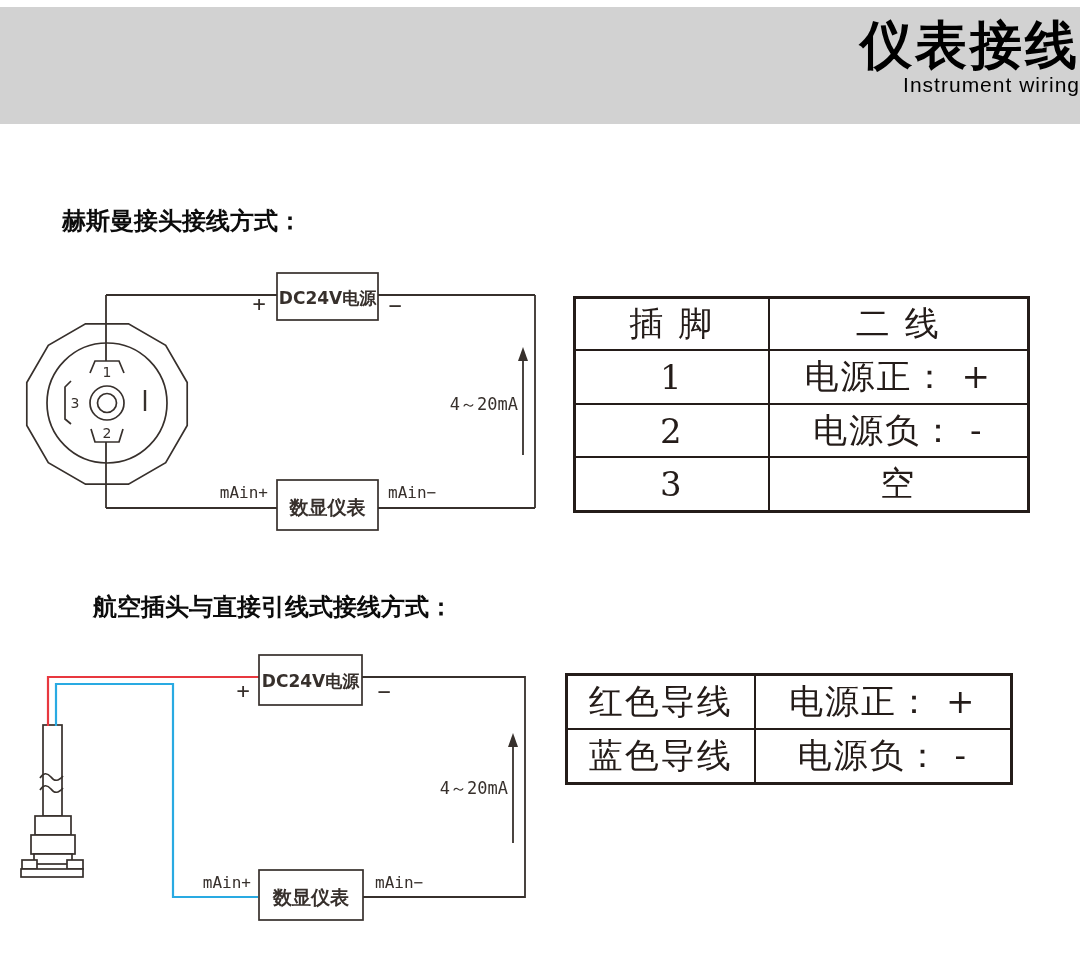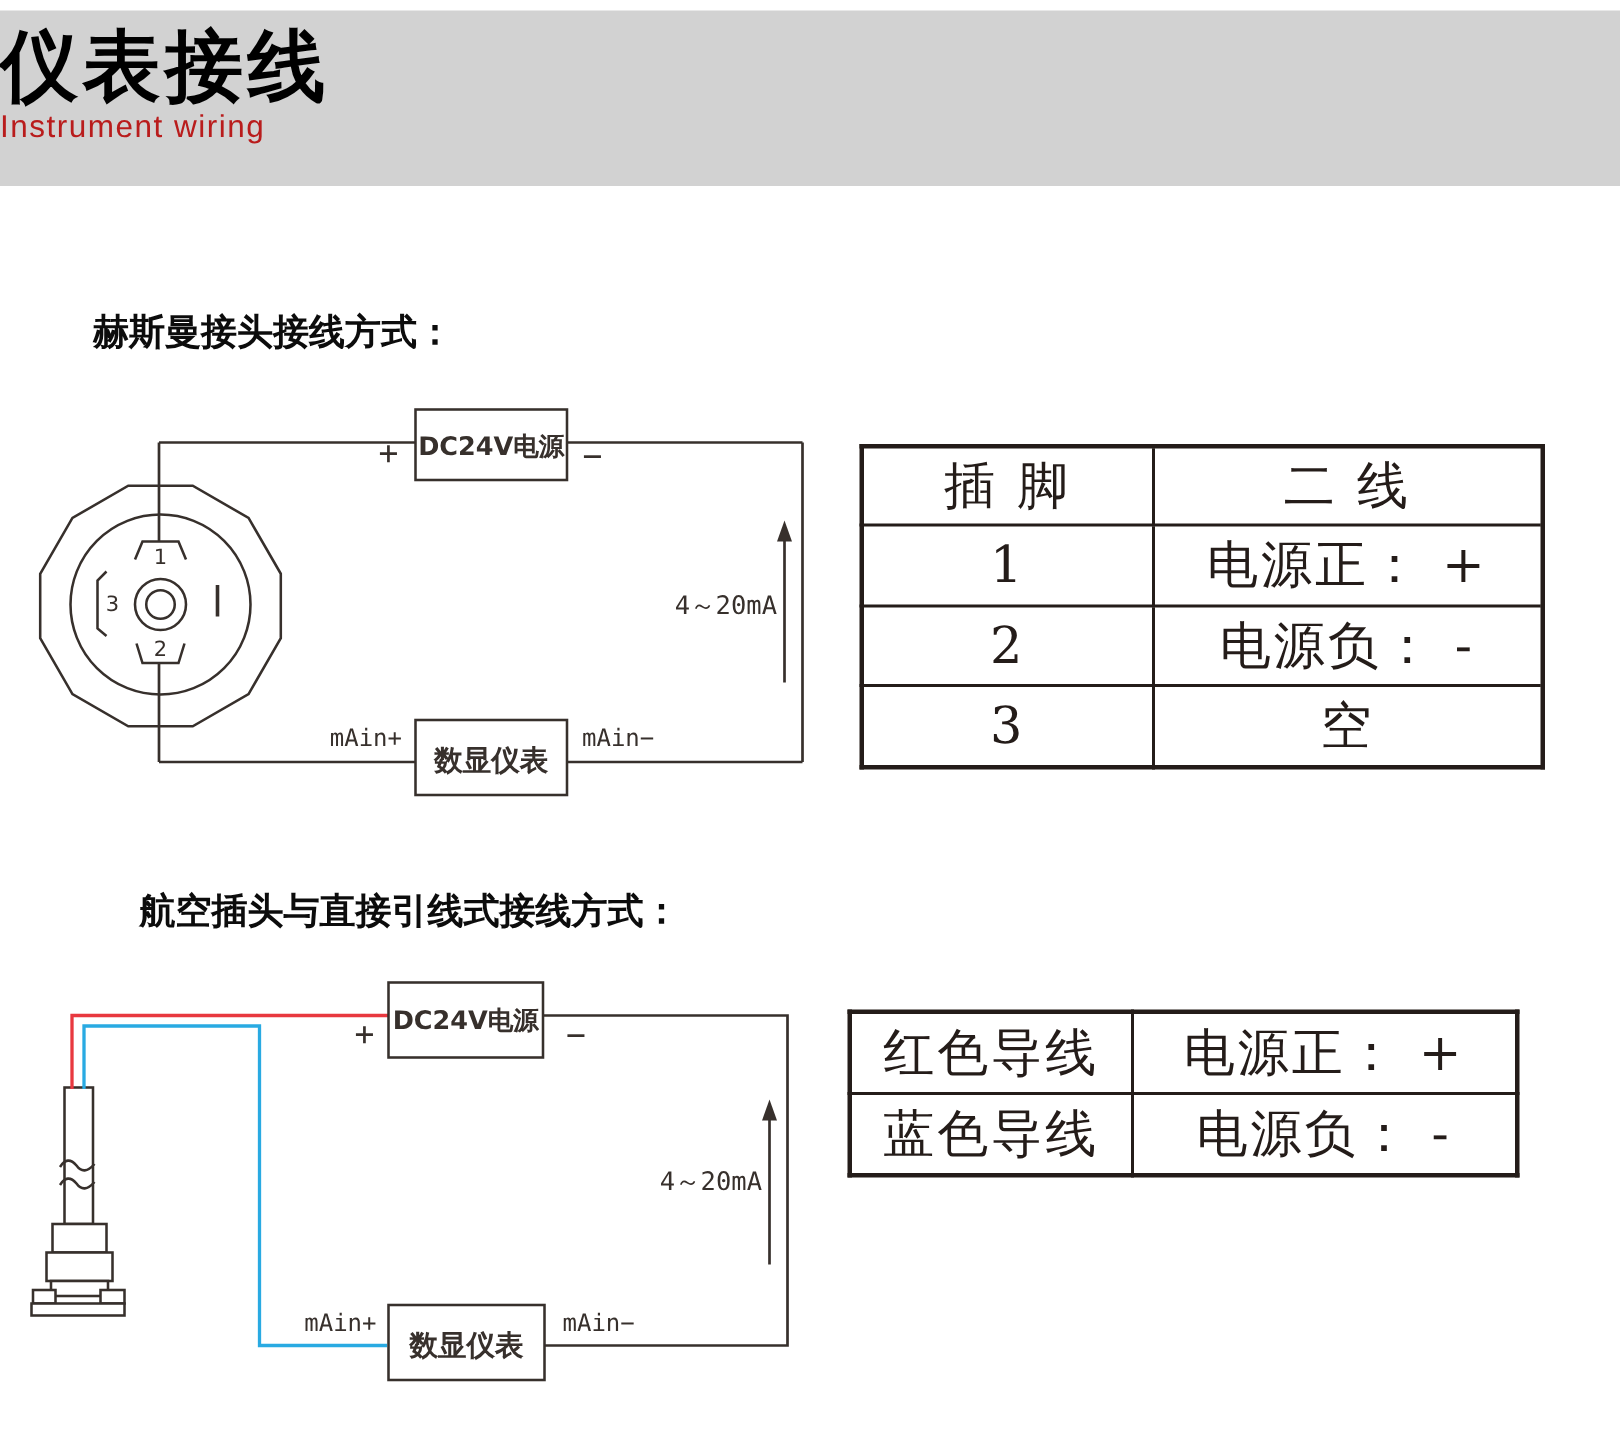--- a/index.html
+++ b/index.html
@@ -1,22 +1,22 @@
 <!DOCTYPE html>
 <html><head>
 <meta charset="utf-8">
 <style>
   html,body{margin:0;padding:0;background:#fff;}
   body{width:1080px;height:957px;position:relative;overflow:hidden;
        font-family:"Liberation Sans", sans-serif;color:#111;}
   .header-band{position:absolute;left:0;top:7px;width:1080px;height:117px;
-       background:#d2d2d2;text-align:left;}
+       background:#d2d2d2;text-align:right;}
   .page-title{margin:0;padding-top:10px;font-size:52px;line-height:56px;
        font-weight:bold;color:#000;letter-spacing:3px;}
-  .page-subtitle{margin:0;font-size:21px;line-height:24px;color:#b91c1c;letter-spacing:1px;}
+  .page-subtitle{margin:0;font-size:21px;line-height:24px;color:#000000;letter-spacing:1px;}
   .section-title{position:absolute;font-size:24px;font-weight:bold;color:#0c0c0c;white-space:nowrap;}
   #sec1-title{left:62px;top:181px;margin-top:24px;}
   #sec2-title{left:45px;top:591px;margin-left:48px;}
   svg.diagram{position:absolute;left:0;width:560px;height:300px;}
   #diagram1{top:250px;}
   #diagram2{top:640px;}
   .wtable{position:absolute;border-collapse:collapse;table-layout:fixed;
        font-family:"DejaVu Serif","Liberation Serif",serif;color:#241c19;
        border:3px solid #241c19;}
   .wtable td{border:2px solid #241c19;text-align:center;vertical-align:middle;

